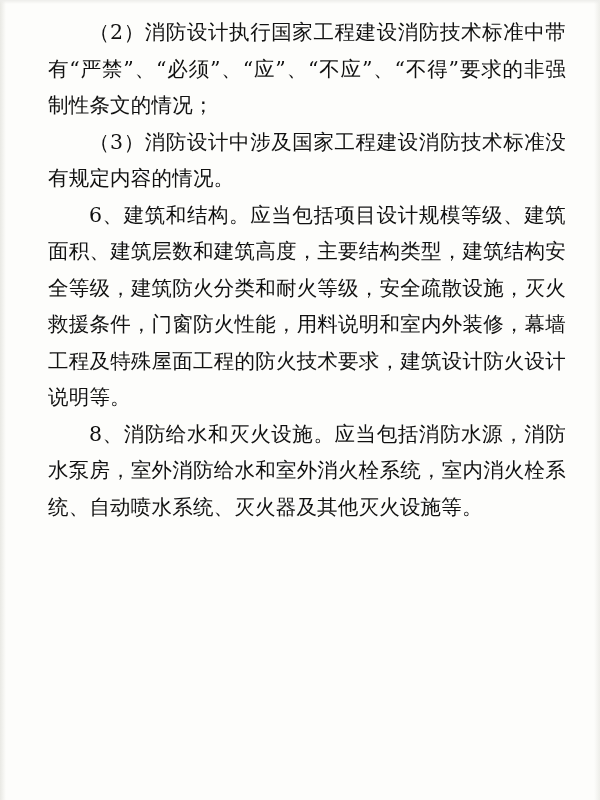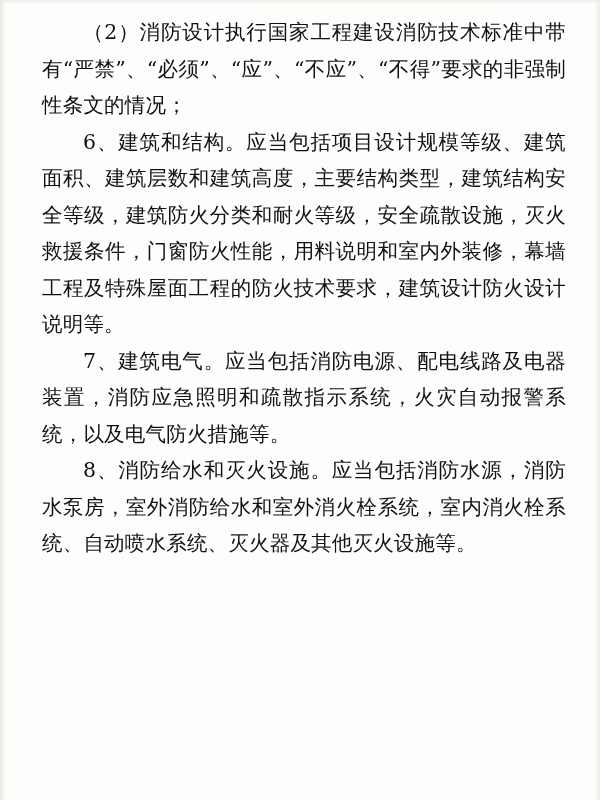--- a/index.html
+++ b/index.html
@@ -18,21 +18,21 @@
     width: 600px;
     height: 800px;
     background: #fdfdfb;
     box-sizing: border-box;
     padding: 14px 34px 10px 40px;
   }
   .doc-body {
     width: 100%;
   }
   p.para {
-    margin: 0 0 0 2px;
+    margin: 0 0 0 8px;
     font-size: 20.5px;
     line-height: 36.5px;
     color: #111111;
     text-align: justify;
     text-justify: inter-ideograph;
     letter-spacing: 0.2px;
     text-indent: 2em;
     font-family: "DejaVu Serif", "Liberation Serif", serif;
   }
   p.para.nolast {
@@ -61,18 +61,18 @@
 </head>
 <body>
 
 <div class="page">
   <div class="edge-left"></div>
   <div class="edge-right"></div>
   <div class="edge-top"></div>
 
   <div class="doc-body">
     <p class="para nolast">（2）消防设计执行国家工程建设消防技术标准中带有“严禁”、“必须”、“应”、“不应”、“不得”要求的非强制性条文的情况；</p>
+    <p class="para nolast">（3）消防设计中涉及国家工程建设消防技术标准没有规定内容的情况。</p>
     <p class="para nolast">6、建筑和结构。应当包括项目设计规模等级、建筑面积、建筑层数和建筑高度，主要结构类型，建筑结构安全等级，建筑防火分类和耐火等级，安全疏散设施，灭火救援条件，门窗防火性能，用料说明和室内外装修，幕墙工程及特殊屋面工程的防火技术要求，建筑设计防火设计说明等。</p>
-    <p class="para nolast">7、建筑电气。应当包括消防电源、配电线路及电器装置，消防应急照明和疏散指示系统，火灾自动报警系统，以及电气防火措施等。</p>
     <p class="para nolast">8、消防给水和灭火设施。应当包括消防水源，消防水泵房，室外消防给水和室外消火栓系统，室内消火栓系统、自动喷水系统、灭火器及其他灭火设施等。</p>
 
   </div>
 </div>
 
 </body></html>

